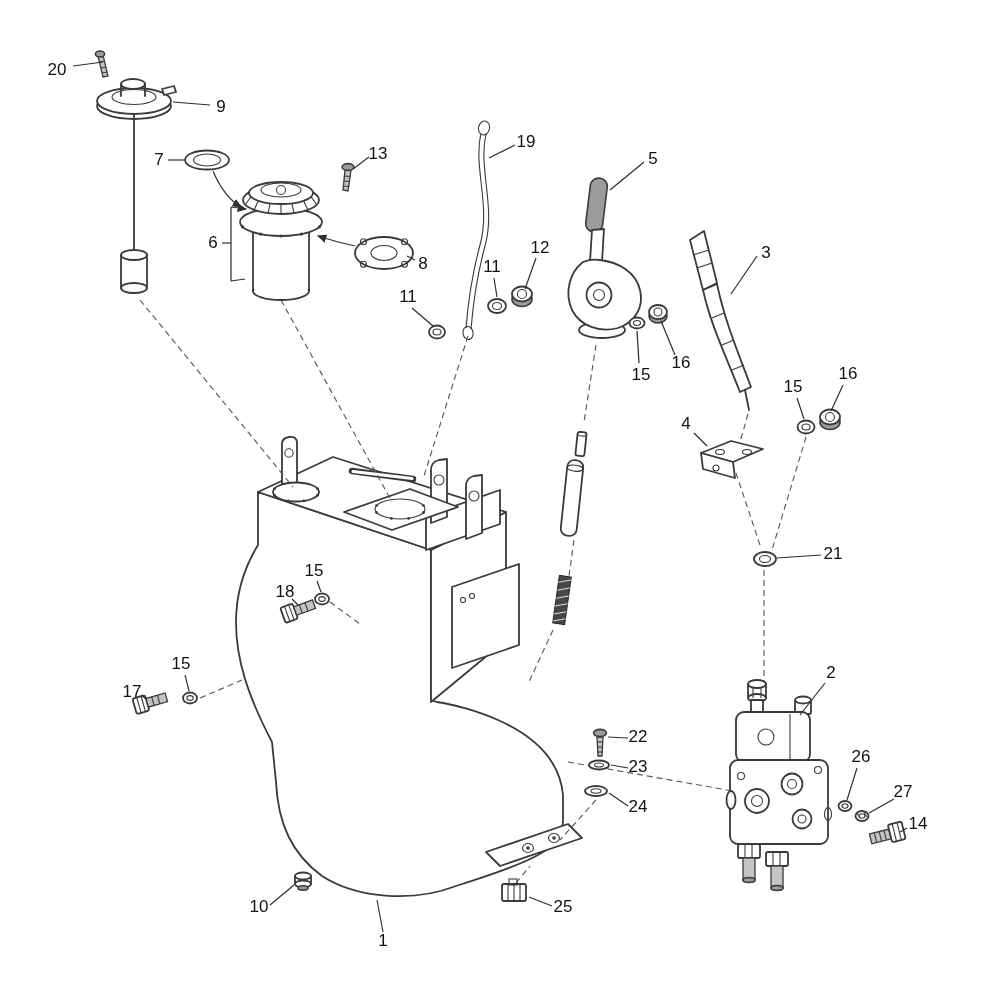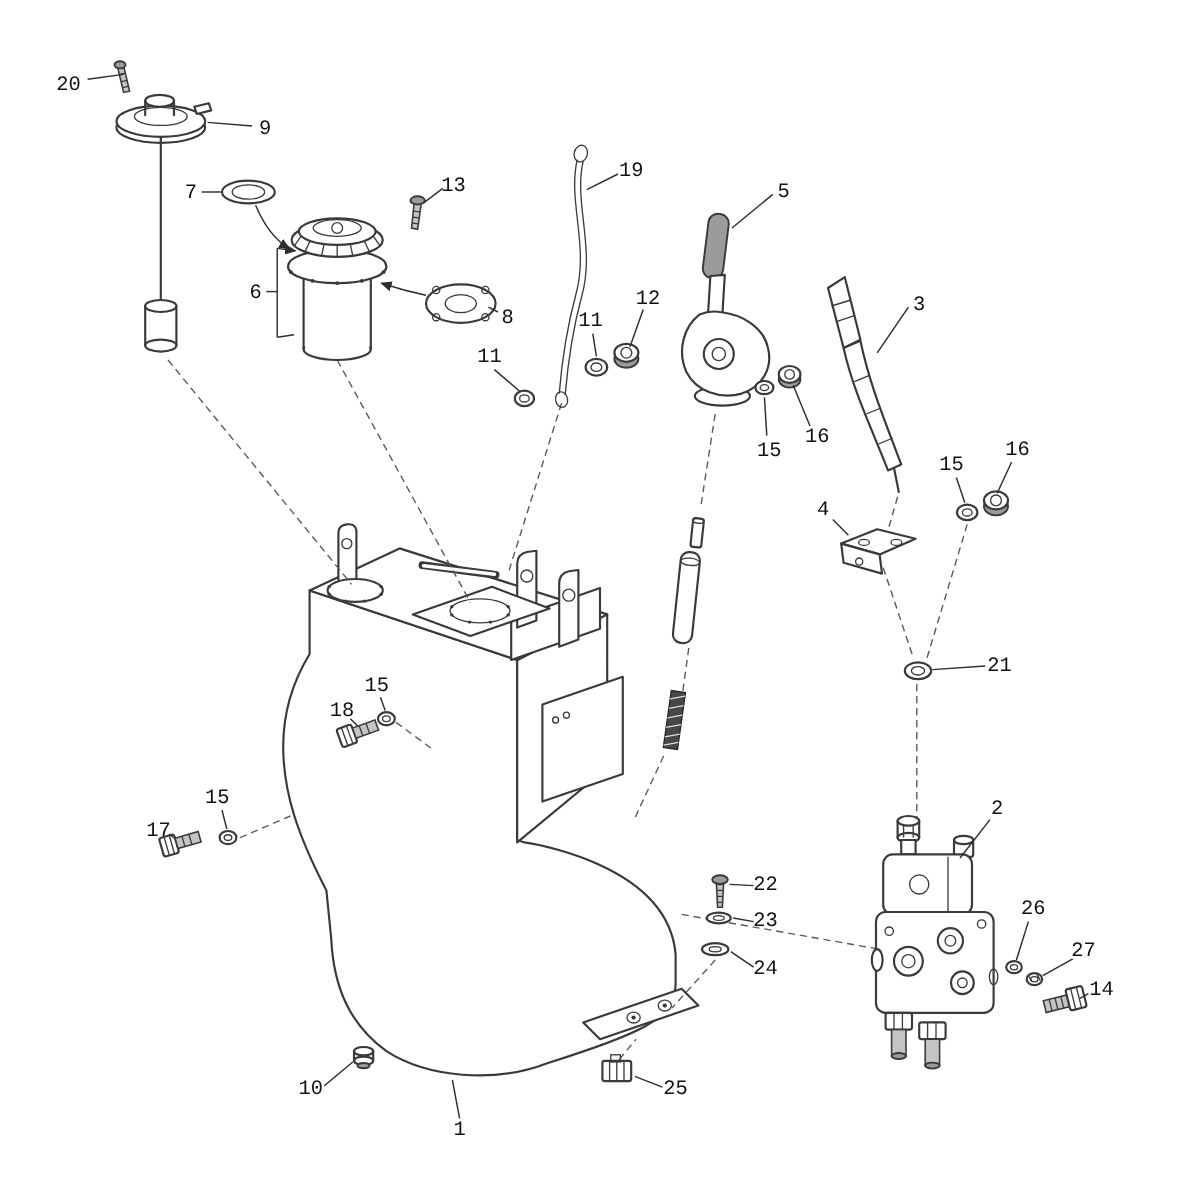--- a/index.html
+++ b/index.html
@@ -1,17 +1,17 @@
 <!DOCTYPE html>
 <html><head>
 <meta charset="utf-8">
 <style>
   html,body{margin:0;padding:0;background:#fff;}
   .stage{position:relative;width:1000px;height:1000px;background:#fff;overflow:hidden;
-         font-family:Liberation Mono, monospace;}
+         font-family:Liberation Sans, sans-serif;}
   svg{position:absolute;left:0;top:0;}
   .ln{stroke:#3a3a3a;fill:none;stroke-width:1.8;stroke-linecap:round;stroke-linejoin:round;}
   .lnf{stroke:#3a3a3a;fill:#ffffff;stroke-width:1.8;stroke-linejoin:round;}
   .thin{stroke:#3a3a3a;fill:none;stroke-width:1.1;}
   .dark{fill:#9b9b9b;stroke:#3a3a3a;stroke-width:1.6;}
   .metal{fill:#c4c4c4;stroke:#3a3a3a;stroke-width:1.3;}
   .dash{stroke:#5a5a5a;stroke-width:1.15;fill:none;stroke-dasharray:6 4;}
   .leader{stroke:#2e2e2e;stroke-width:1.2;fill:none;}
   .dot{fill:#3a3a3a;stroke:none;}
   .lbl{font-size:17px;fill:#111;}

